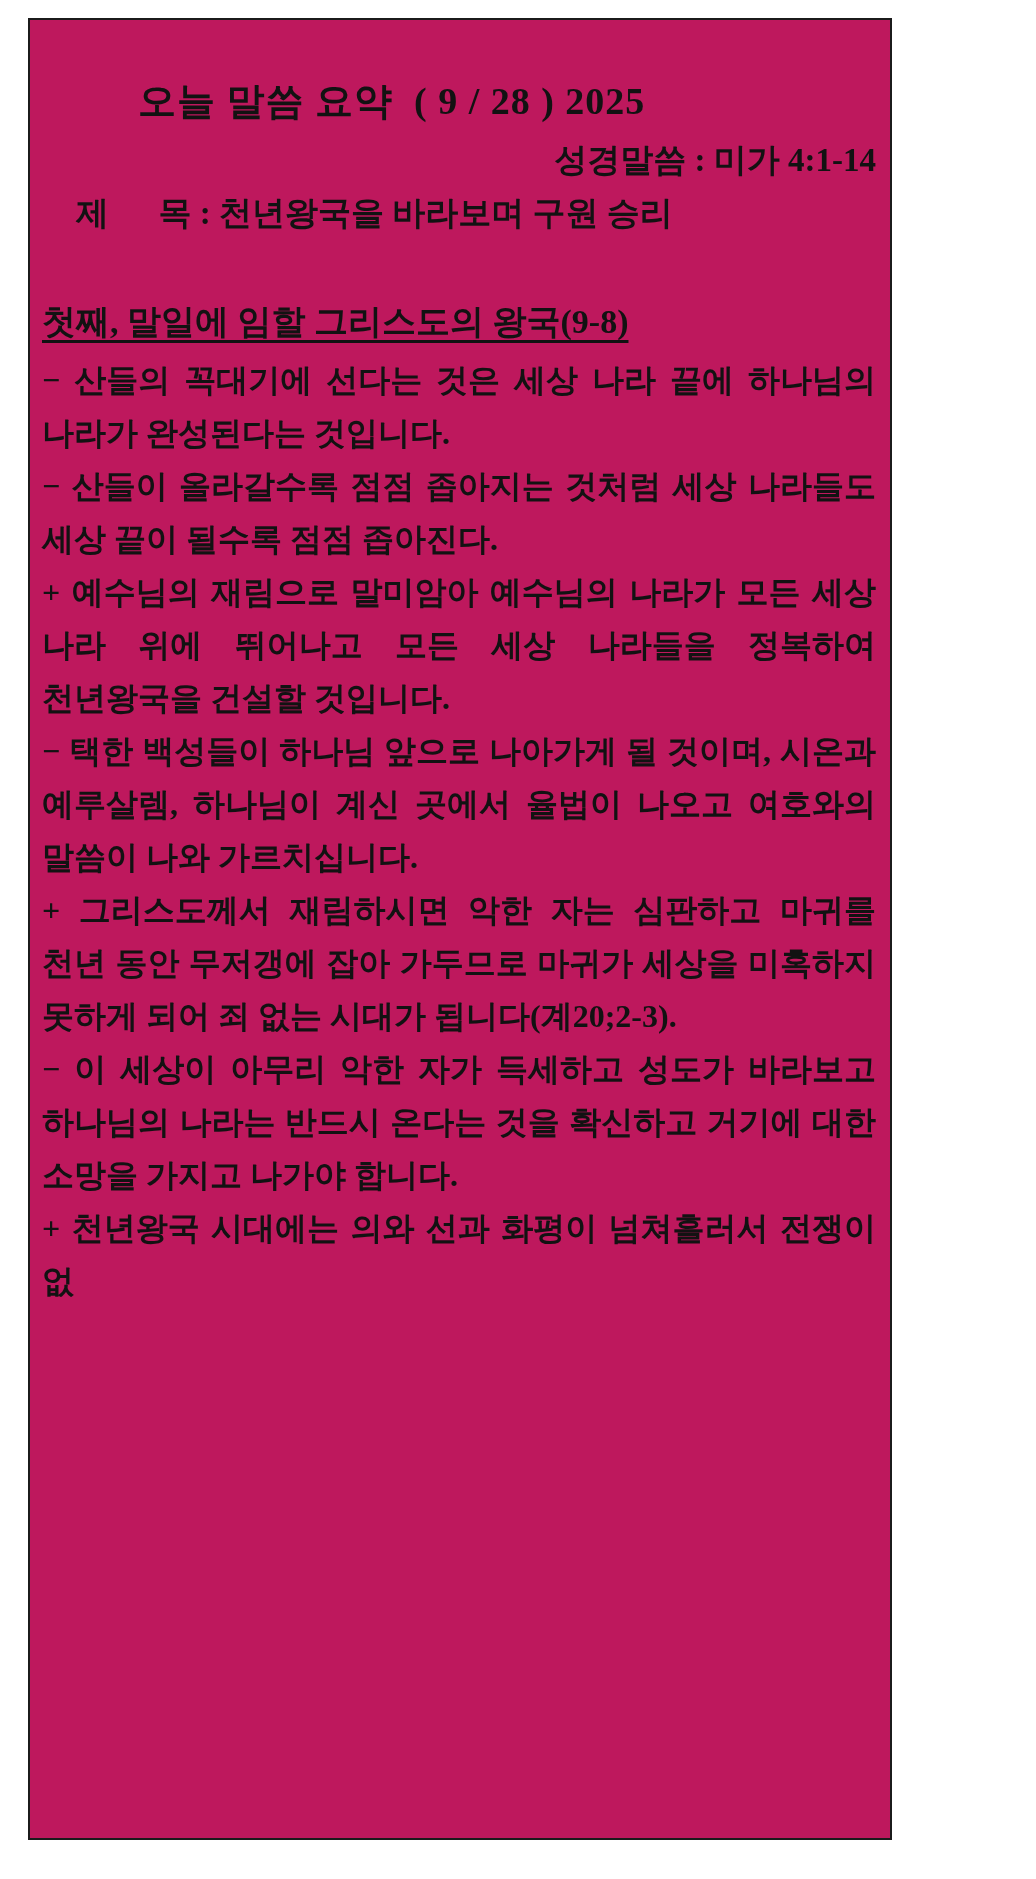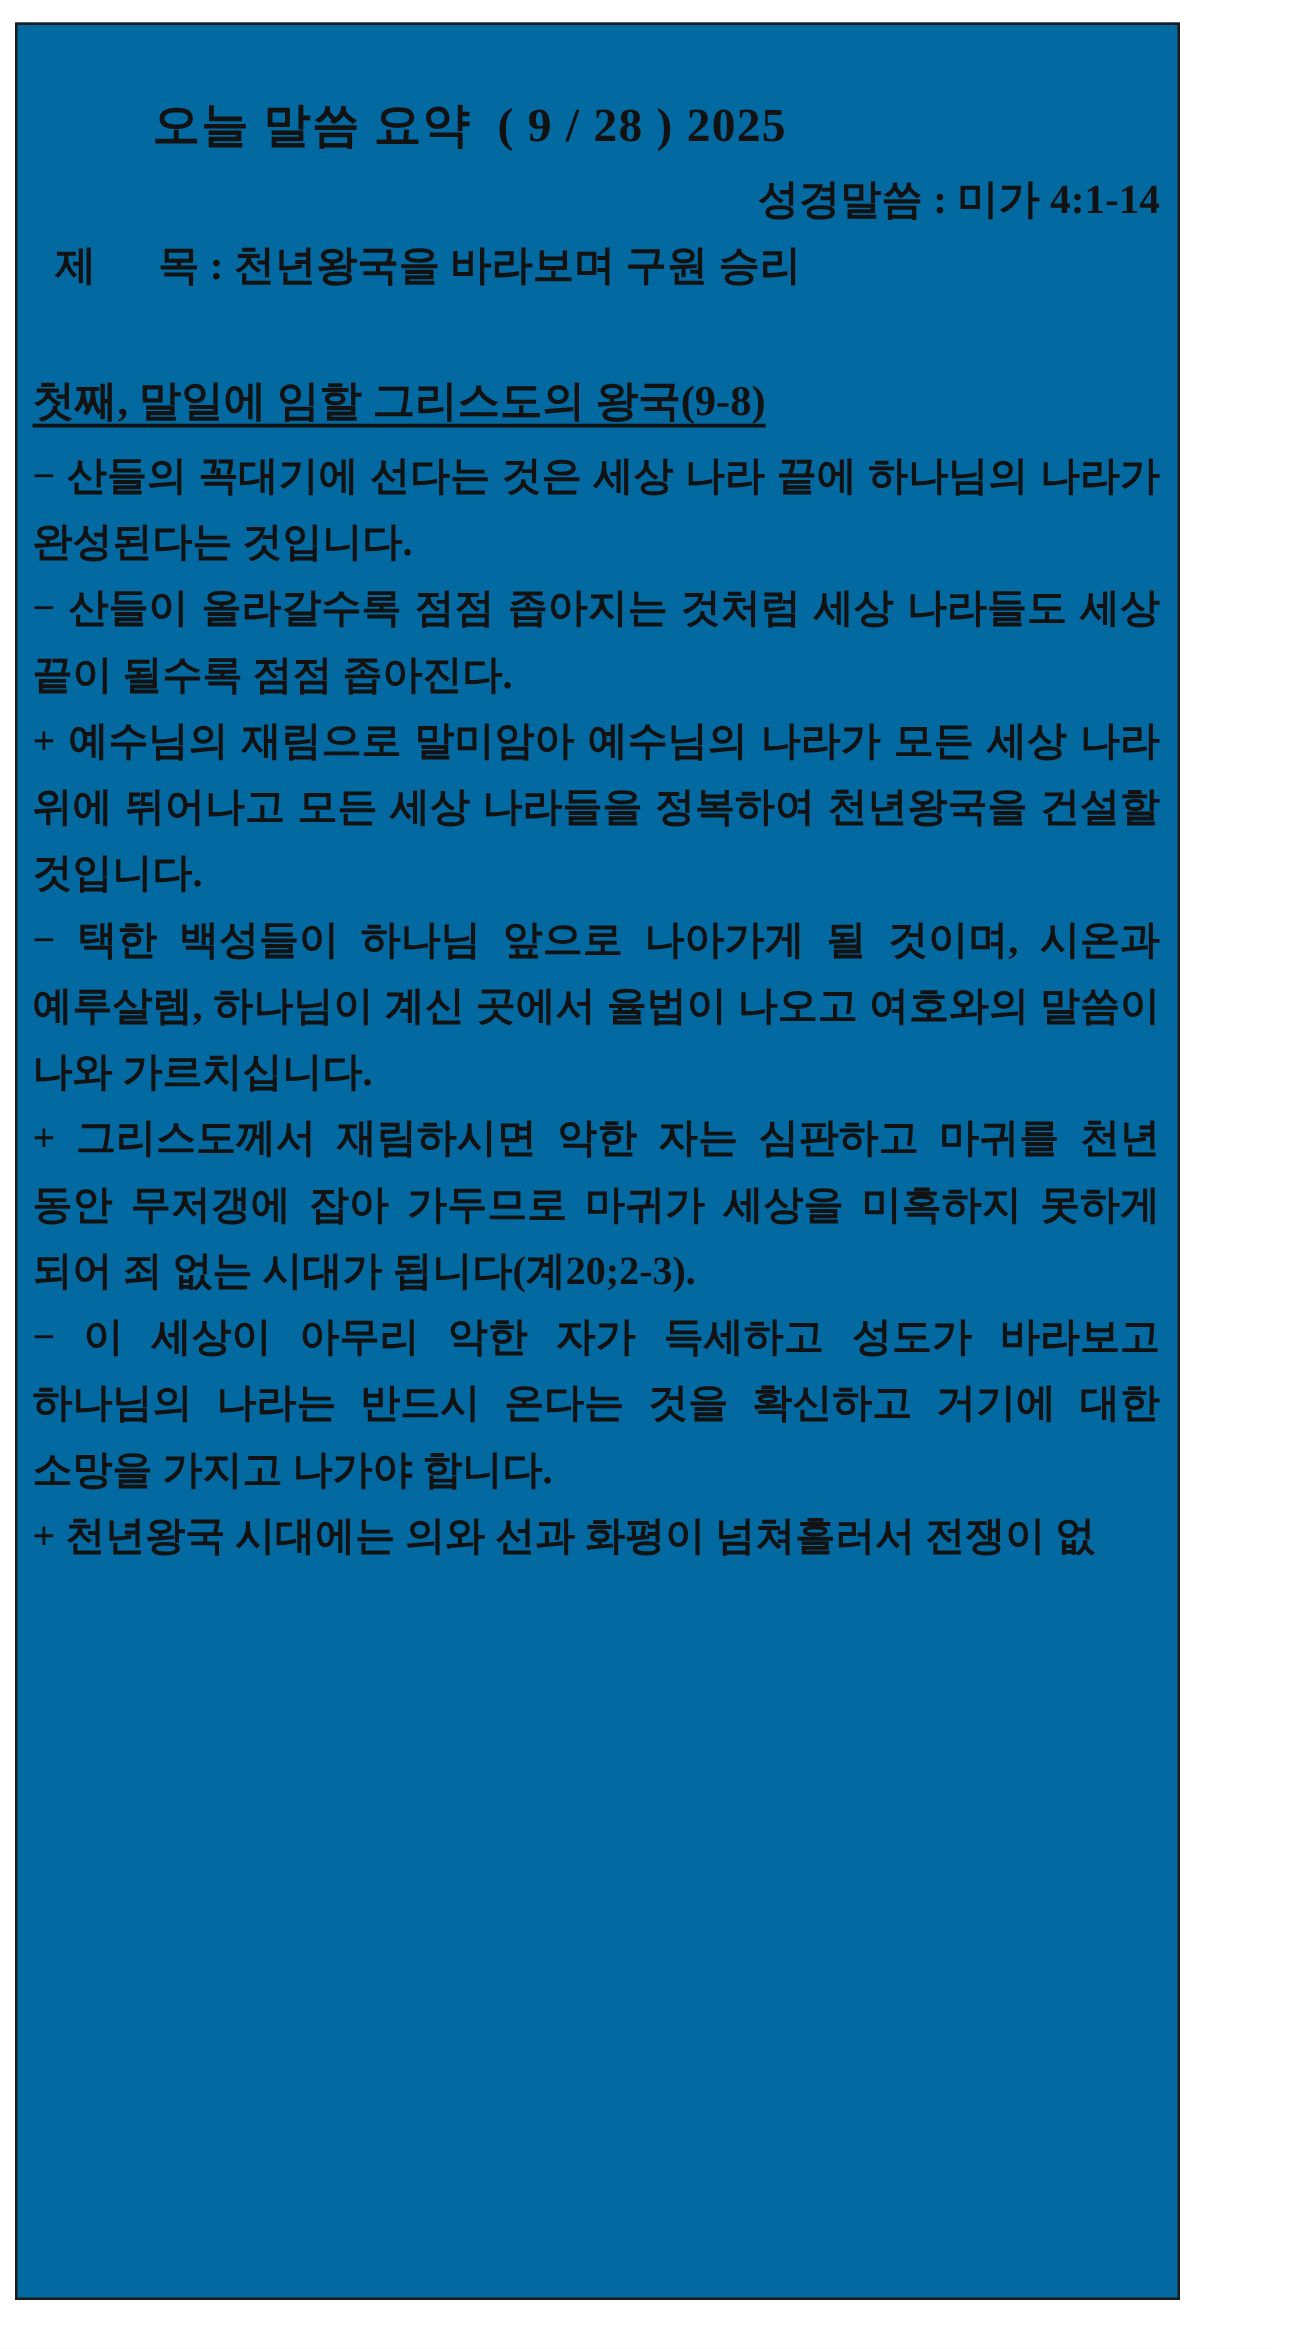--- a/index.html
+++ b/index.html
@@ -11,27 +11,27 @@
     position: relative;
     width: 1036px;
     height: 1879px;
     background: #ffffff;
     font-family: "Liberation Serif", "DejaVu Serif", serif;
     color: #121212;
     overflow: hidden;
   }
   .frame {
     position: absolute;
-    left: 12px;
+    left: 28px;
     top: 18px;
-    width: 932px;
+    width: 864px;
     height: 1822px;
     border: 2.5px solid #1b1b1b;
     box-sizing: border-box;
-    background: #0369a1;
+    background: #be185d;
     overflow: hidden;
   }
   .content {
     padding: 58px 14px 0 12px;
   }
   .doc-title {
     margin-left: 96px;
     font-size: 38px;
     font-weight: bold;
     line-height: 46px;
@@ -43,21 +43,21 @@
     font-weight: bold;
     line-height: 53px;
     white-space: pre-wrap;
   }
   .meta-scripture {
     margin-top: 10px;
     margin-left: 46px;
     text-align: right;
   }
   .meta-subject {
-    margin-left: 18px;
+    margin-left: 34px;
   }
   .intro {
     margin-top: 14px;
     font-size: 32px;
     font-weight: bold;
     line-height: 53px;
     text-align: justify;
     text-indent: 34px;
     word-break: keep-all;
   }

